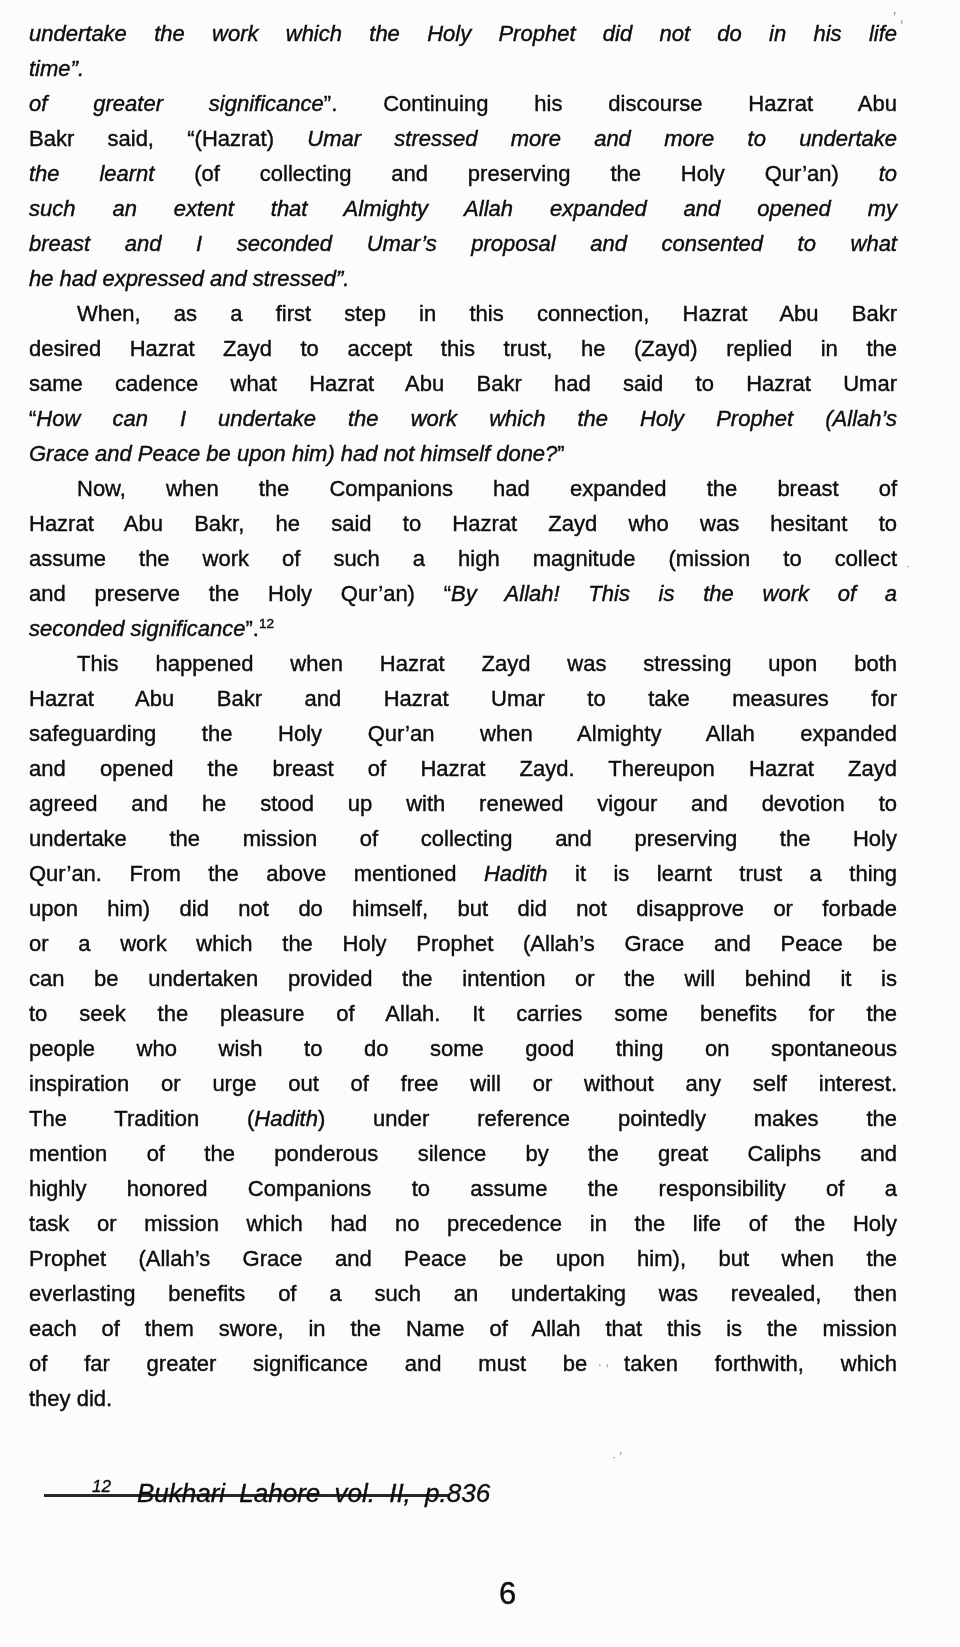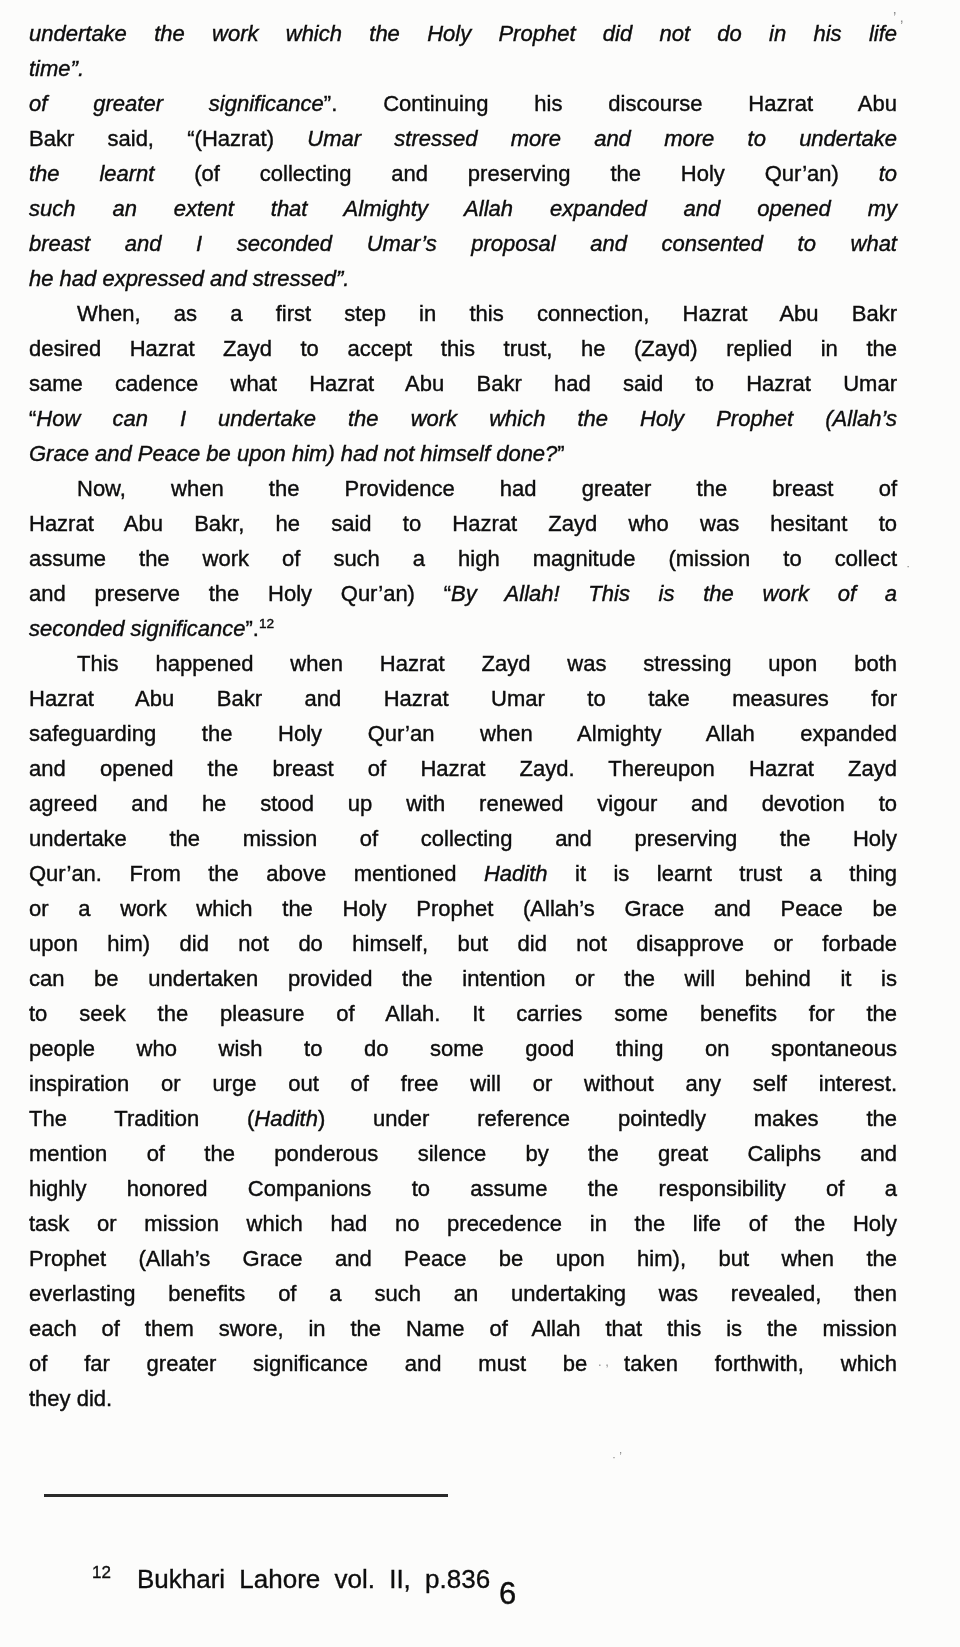--- a/index.html
+++ b/index.html
@@ -43,22 +43,23 @@
     position: absolute;
     left: 44px;
     top: 1494px;
     width: 404px;
     height: 3px;
     background: #2a2a2a;
   }
   .footnote {
     position: absolute;
     left: 92px;
-    top: 1564px;
+    top: 1478px;
     font-size: 26px;
+    font-style: italic;
     -webkit-text-stroke: 0.35px #0d0d0d;
   }
   .footnote .fn-marker {
     font-size: 17px;
     vertical-align: 10px;
   }
   .footnote .fn-text {
     margin-left: 26px;
     word-spacing: 7px;
   }
@@ -94,36 +95,36 @@
       <div class="line last"><span class="it">he had expressed and stressed”.</span></div>
     </div>
     <div class="para">
       <div class="line indent"><span>When, as a first step in this connection, Hazrat Abu Bakr</span></div>
       <div class="line"><span>desired Hazrat Zayd to accept this trust, he (Zayd) replied in the</span></div>
       <div class="line"><span>same cadence what Hazrat Abu Bakr had said to Hazrat Umar</span></div>
       <div class="line"><span>“</span><span class="it">How can I undertake the work which the Holy Prophet (Allah’s</span></div>
       <div class="line last"><span class="it">Grace and Peace be upon him) had not himself done?</span><span>”</span></div>
     </div>
     <div class="para">
-      <div class="line indent"><span>Now, when the Providence had greater the breast of</span></div>
+      <div class="line indent"><span>Now, when the Companions had expanded the breast of</span></div>
       <div class="line"><span>Hazrat Abu Bakr, he said to Hazrat Zayd who was hesitant to</span></div>
       <div class="line"><span>assume the work of such a high magnitude (mission to collect</span></div>
       <div class="line"><span>and preserve the Holy Qur’an) “</span><span class="it">By Allah! This is the work of a</span></div>
       <div class="line last"><span class="it">seconded significance</span><span>”.</span><sup>12</sup></div>
     </div>
     <div class="para">
       <div class="line indent"><span>This happened when Hazrat Zayd was stressing upon both</span></div>
       <div class="line"><span>Hazrat Abu Bakr and Hazrat Umar to take measures for</span></div>
       <div class="line"><span>safeguarding the Holy Qur’an when Almighty Allah expanded</span></div>
       <div class="line"><span>and opened the breast of Hazrat Zayd. Thereupon Hazrat Zayd</span></div>
       <div class="line"><span>agreed and he stood up with renewed vigour and devotion to</span></div>
       <div class="line"><span>undertake the mission of collecting and preserving the Holy</span></div>
       <div class="line"><span>Qur’an. From the above mentioned </span><span class="it">Hadith</span><span> it is learnt trust a thing</span></div>
+      <div class="line"><span>upon him) did not do himself, but did not disapprove or forbade</span></div>
       <div class="line"><span>or a work which the Holy Prophet (Allah’s Grace and Peace be</span></div>
-      <div class="line"><span>upon him) did not do himself, but did not disapprove or forbade</span></div>
       <div class="line"><span>can be undertaken provided the intention or the will behind it is</span></div>
       <div class="line"><span>to seek the pleasure of Allah. It carries some benefits for the</span></div>
       <div class="line"><span>people who wish to do some good thing on spontaneous</span></div>
       <div class="line"><span>inspiration or urge out of free will or without any self interest.</span></div>
       <div class="line"><span>The Tradition (</span><span class="it">Hadith</span><span>) under reference pointedly makes the</span></div>
       <div class="line"><span>mention of the ponderous silence by the great Caliphs and</span></div>
       <div class="line"><span>highly honored Companions to assume the responsibility of a</span></div>
       <div class="line"><span>task or mission which had no precedence in the life of the Holy</span></div>
       <div class="line"><span>Prophet (Allah’s Grace and Peace be upon him), but when the</span></div>
       <div class="line"><span>everlasting benefits of a such an undertaking was revealed, then</span></div>

